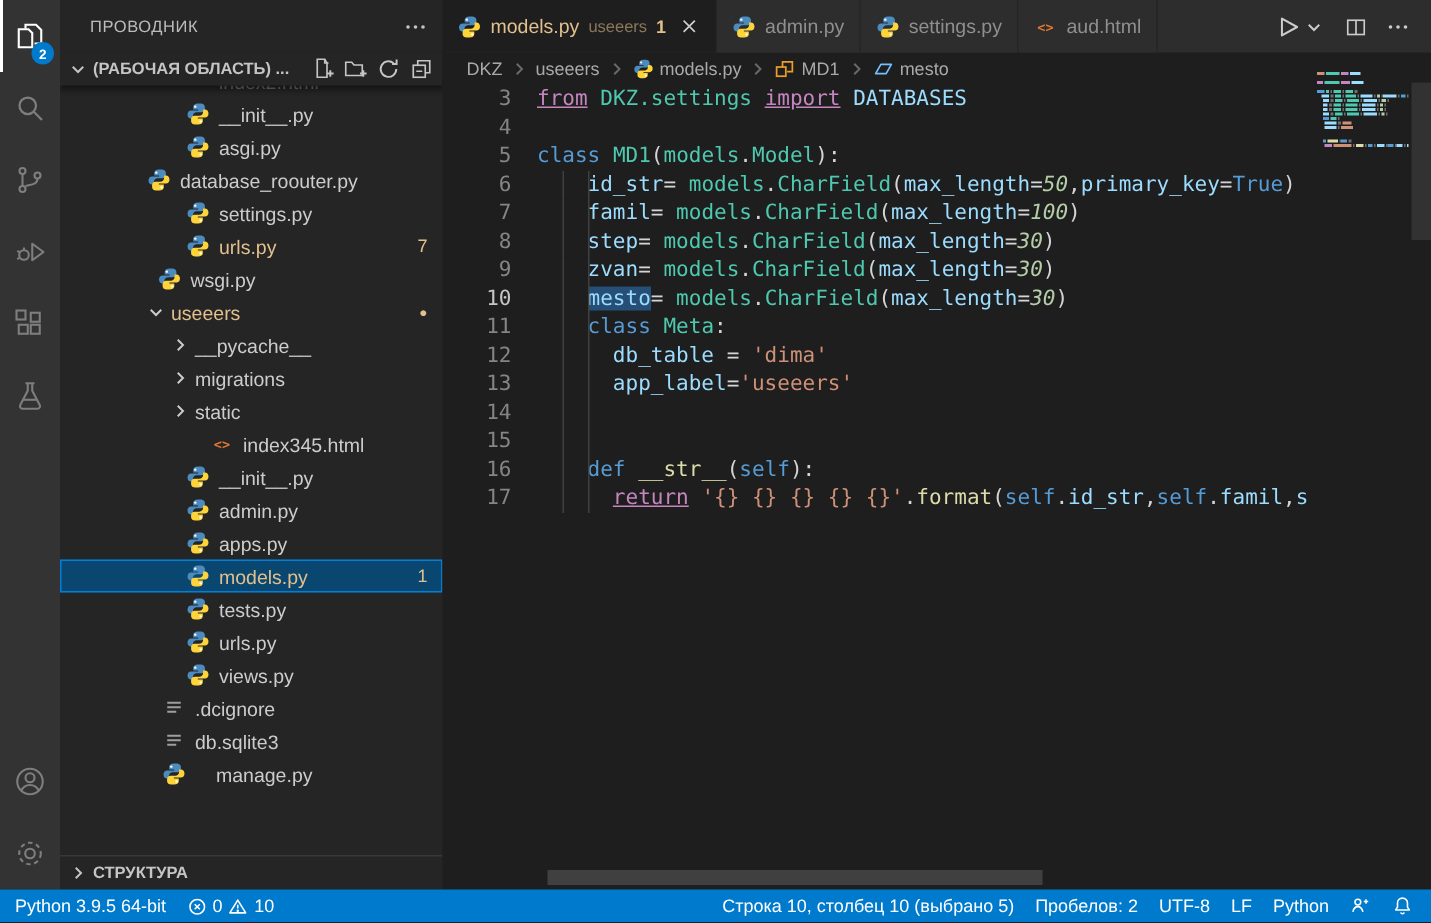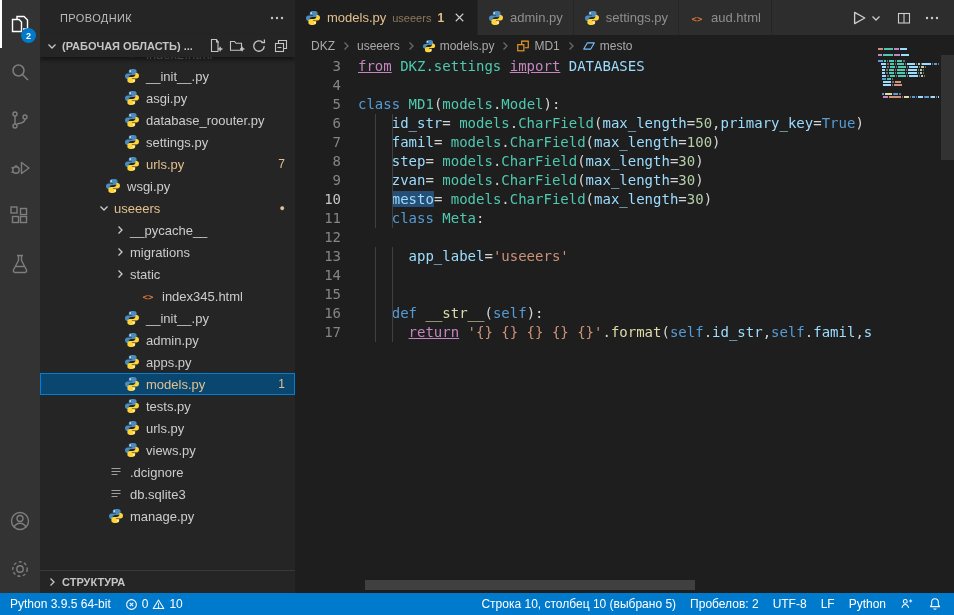--- a/index.html
+++ b/index.html
@@ -60,21 +60,21 @@
   .bc-sep{color:#6A6A6A;}
   .bc-item .icn svg{width:14px;height:14px;}
 
   .code{position:absolute;left:0;top:57px;right:0;font-family:"DejaVu Sans Mono",monospace;font-size:14px;line-height:19px;}
   .codeline{display:flex;height:19px;}
   .lnum{width:46px;flex:none;text-align:right;color:#858585;user-select:none;}
   .lnum.active{color:#C6C6C6;}
   .lcontent{margin-left:17px;position:relative;white-space:pre;}
   .guide{position:absolute;top:0;bottom:0;width:1px;background:#404040;}
   .tk-k{color:#569CD6;} .tk-c{color:#C586C0;text-decoration:underline;} .tk-t{color:#4EC9B0;} .tk-v{color:#9CDCFE;}
-  .tk-f{color:#DCDCAA;text-align:center;} .tk-s{color:#CE9178;} .tk-n{color:#B5CEA8;} .tk-p{color:#D4D4D4;}
+  .tk-f{color:#DCDCAA;text-align:center;} .tk-s{color:#CE9178;} .tk-n{color:#B5CEA8;font-style:italic;} .tk-p{color:#D4D4D4;}
   .sel{background:#264F78;}
 
   .minimap{position:absolute;top:48px;right:14px;width:62px;}
   .mm-row{height:2px;margin-bottom:1px;display:flex;}
   .mm-row span{height:2px;display:inline-block;}
   .vslider{position:absolute;right:0;top:55px;width:13px;height:105px;background:rgba(121,121,121,.22);}
   .hscroll{position:absolute;left:70px;bottom:3px;width:330px;height:10px;background:rgba(121,121,121,.38);}
 
   
   .statusbar{position:absolute;left:0;right:0;bottom:0;height:22px;background:#007ACC;color:#FFFFFF;display:flex;align-items:center;
@@ -239,21 +239,21 @@
             <span class="icn tree-ficon">
               <svg width="16" height="16" viewBox="0 0 16 16">
                 <path fill="#4B8BBE" d="M7.9 1C6.1 1 4.8 1.9 4.8 3.2V5h3.3v.6H3.4C2 5.6 1 6.7 1 8.3 1 9.9 2 11 3.4 11h1.2V9.4c0-1.4 1.2-2.5 2.6-2.5h3.2c1.2 0 2.2-1 2.2-2.2V3.2C12.6 1.9 11.3 1 9.9 1H7.9z"></path>
                 <circle cx="6.2" cy="3.1" r=".8" fill="#fff"></circle>
                 <path fill="#FFD43B" d="M8.1 15c1.8 0 3.1-.9 3.1-2.2V11H7.9v-.6h4.7c1.4 0 2.4-1.1 2.4-2.7 0-1.6-1-2.7-2.4-2.7h-1.2v1.6c0 1.4-1.2 2.5-2.6 2.5H5.6c-1.2 0-2.2 1-2.2 2.2v1.5C3.4 14.1 4.7 15 6.1 15h2z"></path>
                 <circle cx="9.8" cy="12.9" r=".8" fill="#fff"></circle>
               </svg>
             </span>
             <span class="tlabel">asgi.py</span>
           </div>
-          <div class="trow" style="padding-left: 84px;">
+          <div class="trow" style="padding-left: 58px;">
             <span class="icn tree-ficon">
               <svg width="16" height="16" viewBox="0 0 16 16">
                 <path fill="#4B8BBE" d="M7.9 1C6.1 1 4.8 1.9 4.8 3.2V5h3.3v.6H3.4C2 5.6 1 6.7 1 8.3 1 9.9 2 11 3.4 11h1.2V9.4c0-1.4 1.2-2.5 2.6-2.5h3.2c1.2 0 2.2-1 2.2-2.2V3.2C12.6 1.9 11.3 1 9.9 1H7.9z"></path>
                 <circle cx="6.2" cy="3.1" r=".8" fill="#fff"></circle>
                 <path fill="#FFD43B" d="M8.1 15c1.8 0 3.1-.9 3.1-2.2V11H7.9v-.6h4.7c1.4 0 2.4-1.1 2.4-2.7 0-1.6-1-2.7-2.4-2.7h-1.2v1.6c0 1.4-1.2 2.5-2.6 2.5H5.6c-1.2 0-2.2 1-2.2 2.2v1.5C3.4 14.1 4.7 15 6.1 15h2z"></path>
                 <circle cx="9.8" cy="12.9" r=".8" fill="#fff"></circle>
               </svg>
             </span>
             <span class="tlabel">database_roouter.py</span>
           </div>
@@ -419,21 +419,21 @@
             <span class="tlabel">.dcignore</span>
           </div>
           <div class="trow" style="padding-left: 68px;">
             <span class="icn tree-ficon">
               <svg width="16" height="16" viewBox="0 0 16 16" fill="none" stroke="#9E9E9E" stroke-width="1.2">
                 <path d="M3.5 4.5h9M3.5 7.5h9M3.5 10.5h6"></path>
               </svg>
             </span>
             <span class="tlabel">db.sqlite3</span>
           </div>
-          <div class="trow" style="padding-left: 68px;">
+          <div class="trow" style="padding-left: 68px; gap: 14px;">
             <span class="icn tree-ficon">
               <svg width="16" height="16" viewBox="0 0 16 16">
                 <path fill="#4B8BBE" d="M7.9 1C6.1 1 4.8 1.9 4.8 3.2V5h3.3v.6H3.4C2 5.6 1 6.7 1 8.3 1 9.9 2 11 3.4 11h1.2V9.4c0-1.4 1.2-2.5 2.6-2.5h3.2c1.2 0 2.2-1 2.2-2.2V3.2C12.6 1.9 11.3 1 9.9 1H7.9z"></path>
                 <circle cx="6.2" cy="3.1" r=".8" fill="#fff"></circle>
                 <path fill="#FFD43B" d="M8.1 15c1.8 0 3.1-.9 3.1-2.2V11H7.9v-.6h4.7c1.4 0 2.4-1.1 2.4-2.7 0-1.6-1-2.7-2.4-2.7h-1.2v1.6c0 1.4-1.2 2.5-2.6 2.5H5.6c-1.2 0-2.2 1-2.2 2.2v1.5C3.4 14.1 4.7 15 6.1 15h2z"></path>
                 <circle cx="9.8" cy="12.9" r=".8" fill="#fff"></circle>
               </svg>
             </span>
             <span class="tlabel">manage.py</span>
           </div>
@@ -620,20 +620,21 @@
           <div class="codeline">
             <span class="lnum active">10</span>
             <span class="lcontent"><span class="guide" style="left: 2ch;"></span><span class="guide" style="left: 4ch;"></span><span class="tk-p">    </span><span class="tk-v sel">mesto</span><span class="tk-p">= </span><span class="tk-t">models</span><span class="tk-p">.</span><span class="tk-t">CharField</span><span class="tk-p">(</span><span class="tk-v">max_length</span><span class="tk-p">=</span><span class="tk-n">30</span><span class="tk-p">)</span></span>
           </div>
           <div class="codeline">
             <span class="lnum">11</span>
             <span class="lcontent"><span class="guide" style="left: 2ch;"></span><span class="guide" style="left: 4ch;"></span><span class="tk-p">    </span><span class="tk-k">class</span><span class="tk-p"> </span><span class="tk-t">Meta</span><span class="tk-p">:</span></span>
           </div>
           <div class="codeline">
             <span class="lnum">12</span>
+            <span class="lcontent"><span class="guide" style="left: 2ch;"></span><span class="guide" style="left: 4ch;"></span><span class="tk-p">      </span><span class="tk-v">db_table</span><span class="tk-p"> = </span><span class="tk-s">'dima'</span></span>
           </div>
           <div class="codeline">
             <span class="lnum">13</span>
             <span class="lcontent"><span class="guide" style="left: 2ch;"></span><span class="guide" style="left: 4ch;"></span><span class="tk-p">      </span><span class="tk-v">app_label</span><span class="tk-p">=</span><span class="tk-s">'useeers'</span></span>
           </div>
           <div class="codeline">
             <span class="lnum">14</span>
             <span class="lcontent"><span class="guide" style="left: 2ch;"></span><span class="guide" style="left: 4ch;"></span><span class="tk-p">    </span></span>
           </div>
           <div class="codeline">

